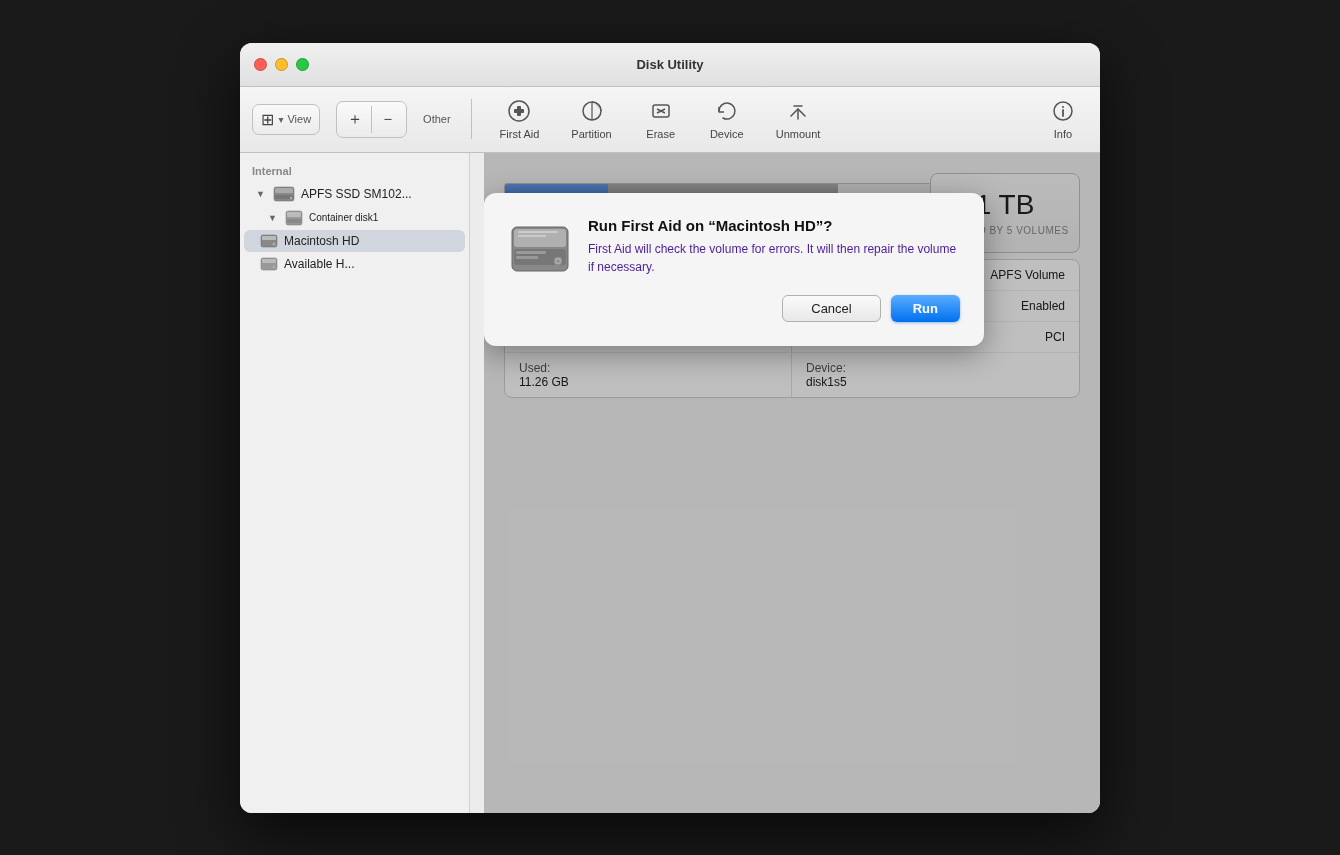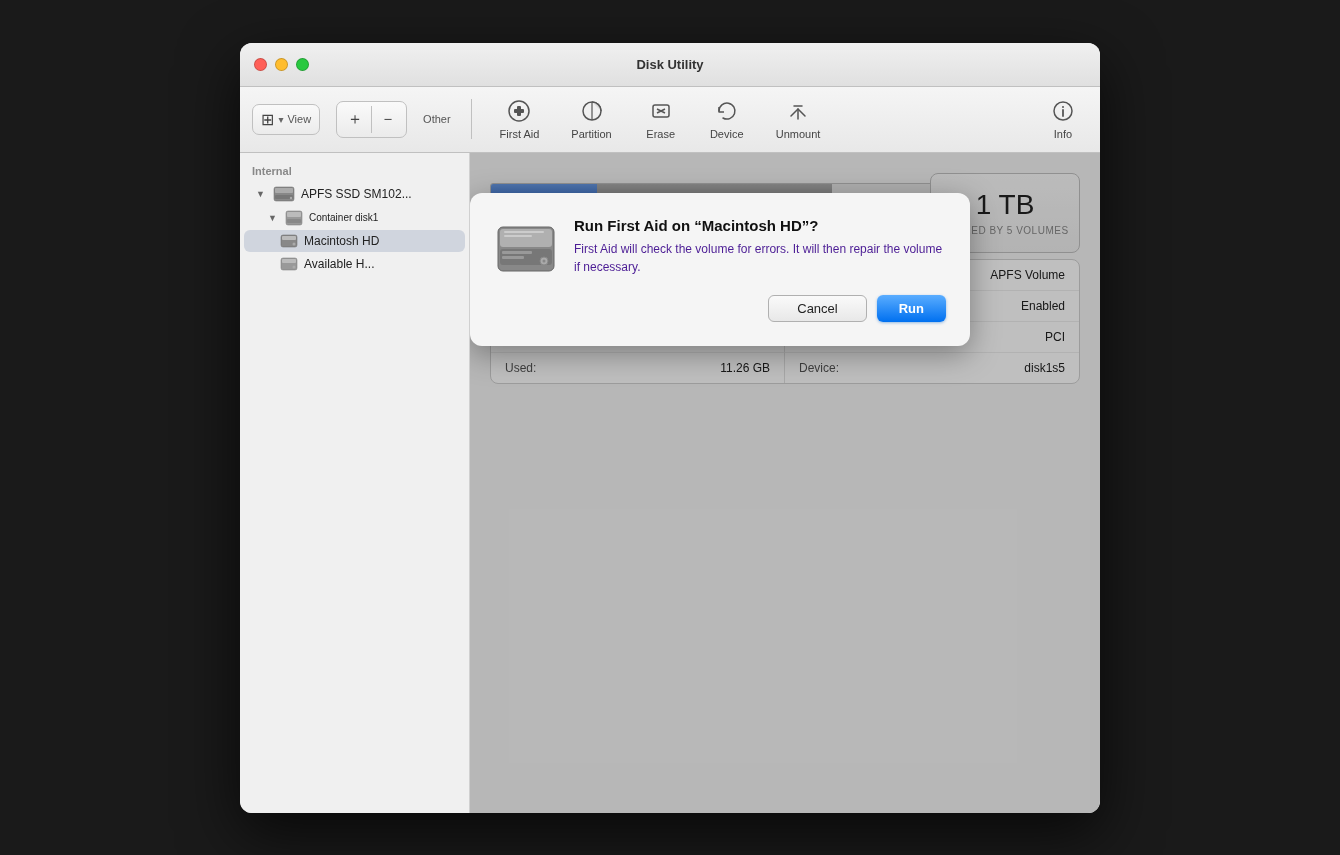--- a/index.html
+++ b/index.html
@@ -116,20 +116,21 @@
       cursor: pointer;
     }
     .vol-btn-part:first-child {
       border-right: 1px solid #c0c0c0;
     }
 
     
     .main-content {
       display: flex;
       height: 660px;
+      gap: 14px;
     }
 
     
     .sidebar {
       width: 230px;
       background: #f0f0f0;
       border-right: 1px solid #d0d0d0;
       padding: 8px 0;
       overflow-y: auto;
       flex-shrink: 0;
@@ -147,21 +148,21 @@
       padding: 3px 8px 3px 12px;
       font-size: 12px;
       color: #222;
       cursor: pointer;
       gap: 6px;
       border-radius: 5px;
       margin: 1px 4px;
     }
     .sidebar-item.selected { background: #d0d5de; }
     .sidebar-item.level2 { padding-left: 24px; }
-    .sidebar-item.level3 { padding-left: 36px; border-radius: 6px; }
+    .sidebar-item.level3 { padding-left: 16px; border-radius: 6px; }
     .triangle {
       display: inline-block;
       font-size: 9px;
       color: #666;
       margin-right: 2px;
     }
 
     
     .detail {
       flex: 1;
@@ -278,21 +279,21 @@
     .info-row {
       display: flex;
       justify-content: space-between;
       padding: 8px 14px;
       border-bottom: 1px solid #eee;
       font-size: 12px;
     }
     .info-col:first-child .info-row {
       border-right: 1px solid #e0e0e0;
     }
-    .info-row:last-child { border-bottom: none; }
+    .info-row:last-child { border-bottom: none; flex-direction: column; }
     .info-key { color: #555; }
     .info-val { color: #222; font-weight: 400; }
 
     
     .dialog-overlay {
       position: absolute;
       top: 0;
       left: 0;
       right: 0;
       bottom: 0;

